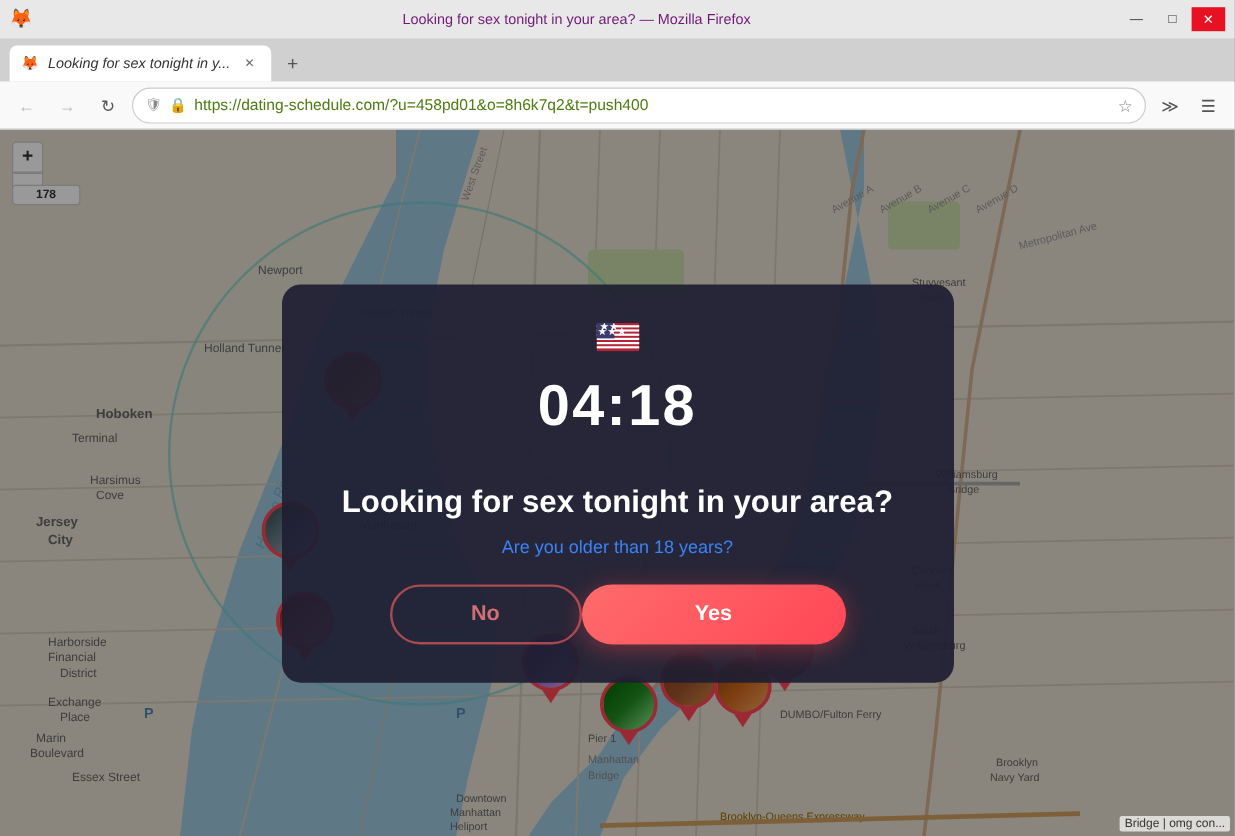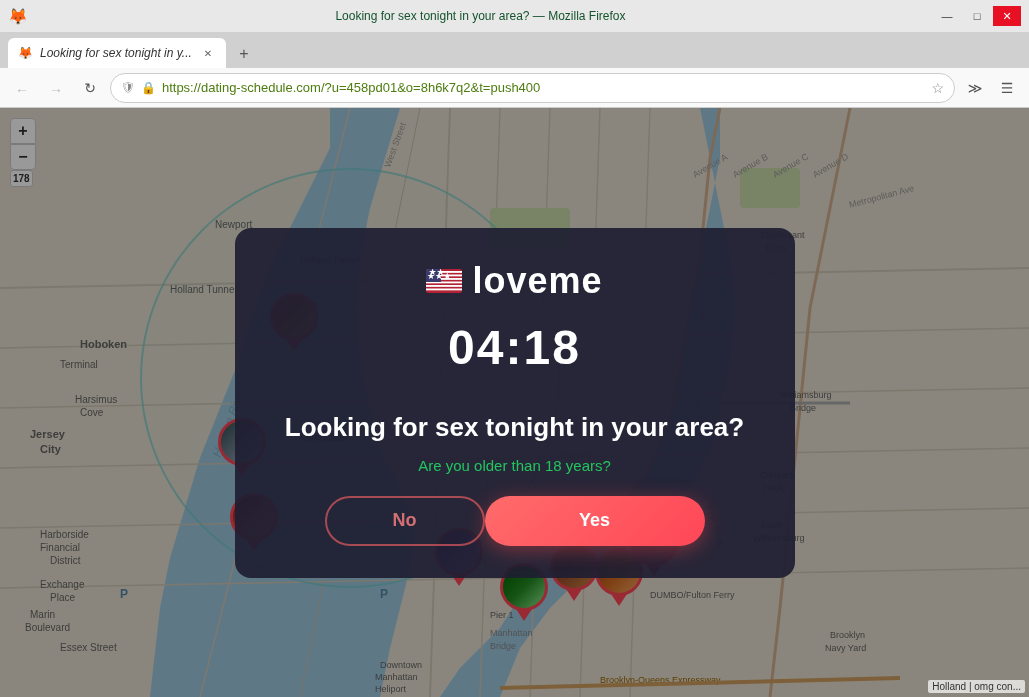--- a/index.html
+++ b/index.html
@@ -22,21 +22,21 @@
     }
 
     .title-bar-left {
       display: flex;
       align-items: center;
       gap: 8px;
     }
 
     .title-text {
       font-size: 12px;
-      color: #14532d;
+      color: #701a75;
       flex: 1;
       text-align: center;
     }
 
     .window-controls {
       display: flex;
       gap: 2px;
     }
 
     .win-btn {
@@ -242,26 +242,26 @@
       border-radius: 4px 4px 0 0;
     }
 
     .map-btn:last-child {
       border-radius: 0 0 4px 4px;
     }
 
     
     .route-badge {
       position: absolute;
-      top: 62px;
+      top: 46px;
       left: 10px;
       background: white;
       border: 1px solid #ccc;
       border-radius: 3px;
-      padding: 2px 2px;
+      padding: 2px 19px;
       font-size: 10px;
       font-weight: bold;
       color: #333;
       z-index: 10;
     }
 
     
     .modal-overlay {
       position: absolute;
       top: 0;
@@ -320,21 +320,21 @@
     .modal-title {
       font-size: 26px;
       font-weight: bold;
       color: white;
       text-align: center;
       margin-top: 23px;
     }
 
     .modal-subtitle {
       font-size: 15px;
-      color: #22c55e;
+      color: #3b82f6;
       text-align: right;
     }
 
     .modal-buttons {
       display: flex;
       margin-top: 8px;
       width: 100%;
       justify-content: center;
     }
 
@@ -656,35 +656,34 @@
               <rect y="9" width="36" height="1.85" fill="white"></rect>
               <rect y="12.5" width="36" height="1.85" fill="white"></rect>
               <rect y="16" width="36" height="1.85" fill="white"></rect>
               <rect y="19.5" width="36" height="1.85" fill="white"></rect>
               <rect width="15" height="13" fill="#3C3B6E"></rect>
 
               <text x="1" y="10" font-size="9" fill="white">★★★</text>
               <text x="2.5" y="6" font-size="9" fill="white">★★</text>
             </svg>
           </div>
-          <span class="logo-text">loveme</span>
         </div>
 
         <div class="timer">04:18</div>
 
         <div class="modal-title">Looking for sex tonight in your area?</div>
 
         <div class="modal-subtitle">Are you older than 18 years?</div>
 
         <div class="modal-buttons">
           <button class="btn-no">No</button>
           <button class="btn-yes">Yes</button>
         </div>
 
       </div>
     </div>
 
     <div class="leaflet-attr">
-      <span>Holland | omg con...</span>
+      <span>Bridge | omg con...</span>
     </div>
 
   </div>
 </div>
 
 </body></html>

